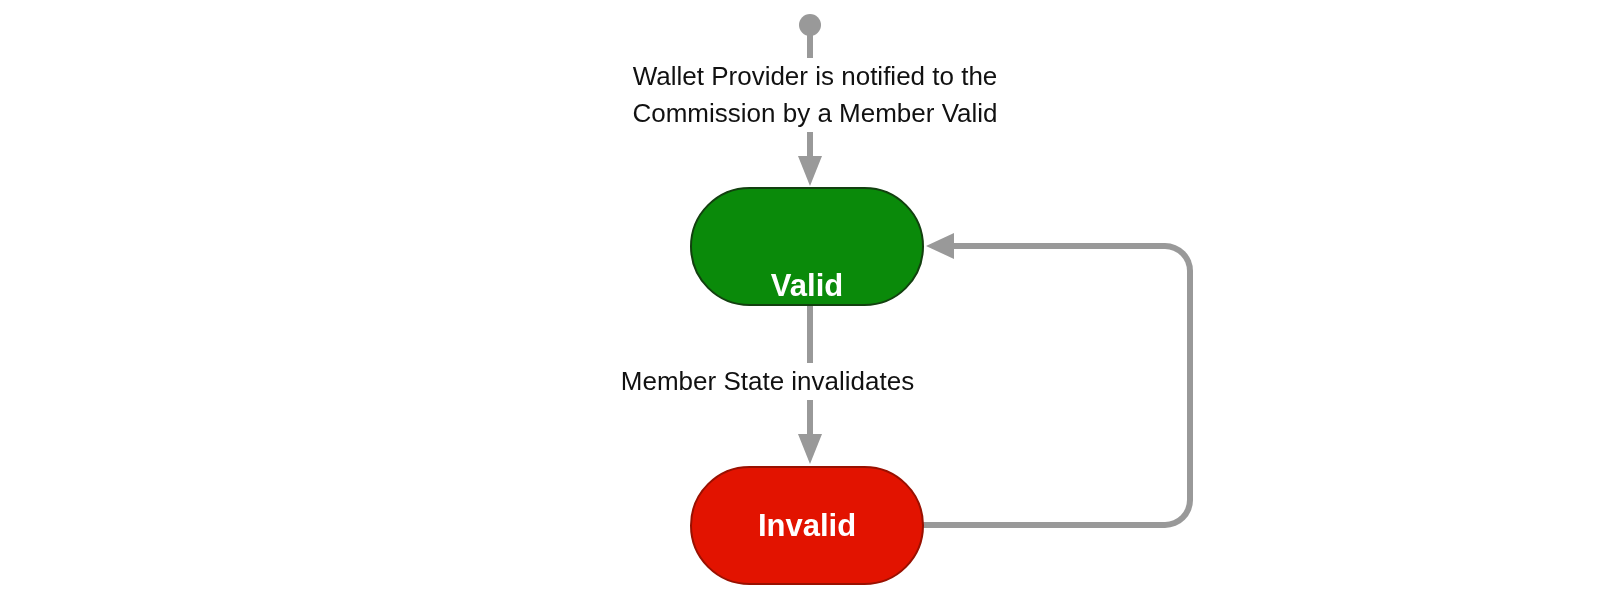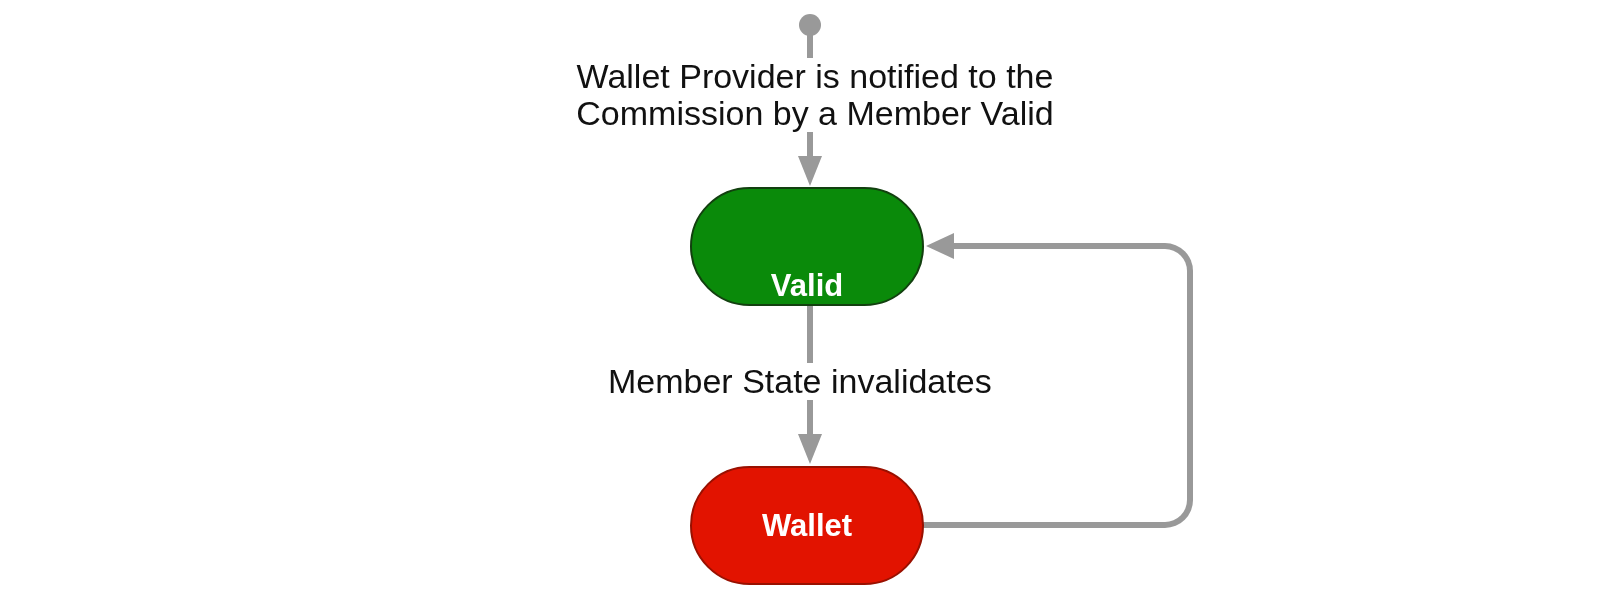--- a/index.html
+++ b/index.html
@@ -62,28 +62,28 @@
     border-radius: 0 28px 28px 0;
     box-sizing: border-box;
     z-index: 1;
   }
 
   
   .edge-label {
     position: absolute;
     background: #ffffff;
     color: #111111;
-    font-size: 34px;
+    font-size: 26px;
     line-height: 37px;
     text-align: center;
     white-space: nowrap;
     z-index: 2;
   }
   .label-notification { left: 555px;  top: 58px;  width: 520px; }
-  .label-invalidates  { left: 608px;  top: 363px; width: 381px; }
+  .label-invalidates  { left: 577px;  top: 363px; width: 381px; }
   .label-validates    { left: 1012px; top: 385px; width: 351px; }
 
   
   .state {
     position: absolute;
     left: 690px;
     width: 234px; height: 119px;
     border-radius: 60px;
     box-sizing: border-box;
     display: flex;
@@ -124,20 +124,20 @@
 
   <div class="state state-valid">
     <span>Valid</span>
   </div>
 
   <div class="edge-seg seg-valid-invalid"></div>
   <div class="edge-label label-invalidates">Member State invalidates</div>
   <div class="arrow-down arrow-into-invalid"></div>
 
   <div class="state state-invalid">
-    <span>Wallet</span>
+    <span>Invalid</span>
   </div>
 
   <div class="edge-seg loop-stub"></div>
   <div class="loop"></div>
   <div class="arrow-left"></div>
 
 </div>
 
 </body></html>

